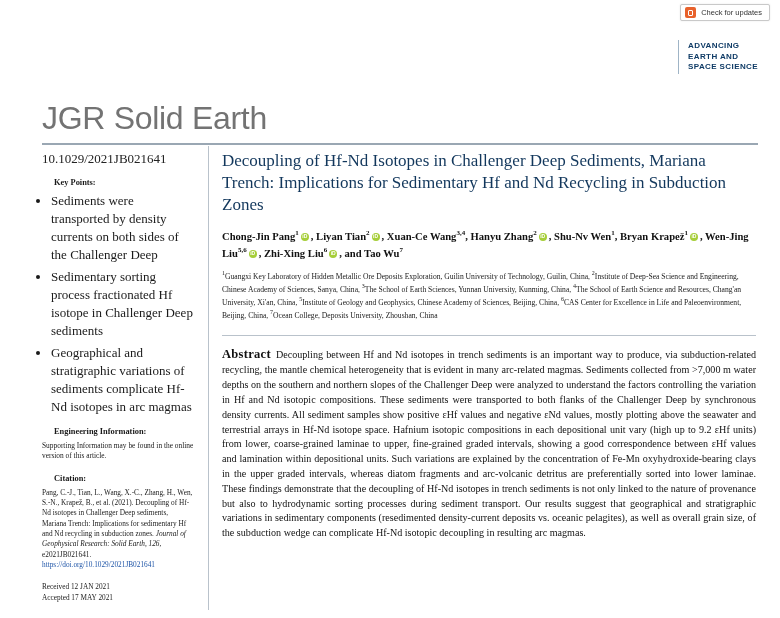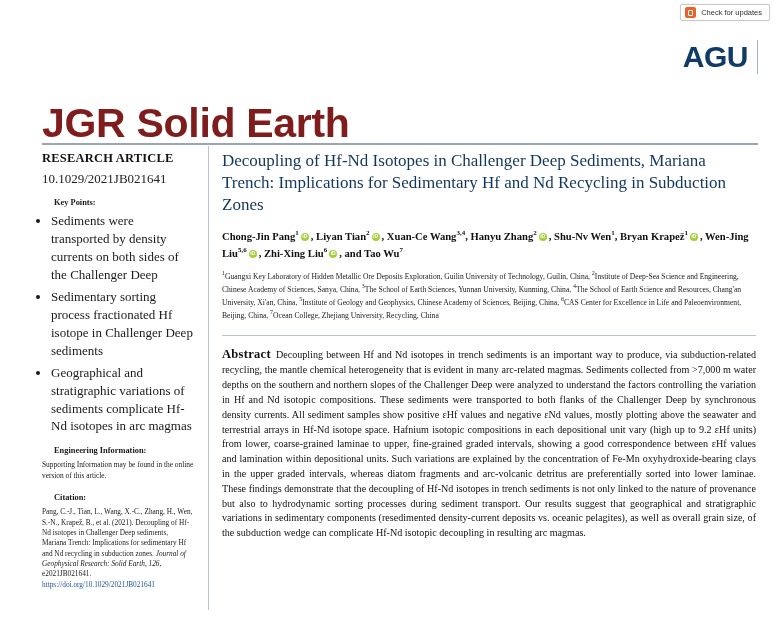--- a/index.html
+++ b/index.html
@@ -84,23 +84,23 @@
     text-transform: uppercase;
     font-weight: bold;
   }
 
   
   .journal-title {
     position: absolute;
     top: 100px;
     left: 42px;
     font-family: "Liberation Sans", sans-serif;
-    font-weight: bold;
-    font-size: 41px;
-    color: #7f1d1d;
+    font-weight: normal;
+    font-size: 32px;
+    color: #737373;
     letter-spacing: -0.3px;
   }
 
   
   .rule-top {
     position: absolute;
     left: 42px;
     right: 22px;
     top: 143px;
     height: 2px;
@@ -254,31 +254,30 @@
 </style>
 </head>
 <body>
 
 <div class="updates-badge">
   <span class="mark"></span>
   <span>Check for updates</span>
 </div>
 
 <div class="agu-block">
-  <div class="agu-word">AGU</div>
   <div class="agu-sep"></div>
+  <div class="agu-tag">ADVANCING<br>EARTH AND<br>SPACE SCIENCE</div>
 </div>
 
 <div class="journal-title">JGR Solid Earth</div>
 
 <div class="rule-top"></div>
 <div class="col-divider"></div>
 
 <div class="left-col">
-  <div class="ra-title">RESEARCH ARTICLE</div>
   <div class="doi">10.1029/2021JB021641</div>
 
   <h4>Key Points:</h4>
   <ul>
     <li>Sediments were transported by density currents on both sides of the Challenger Deep</li>
     <li>Sedimentary sorting process fractionated Hf isotope in Challenger Deep sediments</li>
     <li>Geographical and stratigraphic variations of sediments complicate Hf-Nd isotopes in arc magmas</li>
   </ul>
 
   <div class="sec">
@@ -286,37 +285,41 @@
     <p>Supporting Information may be found in the online version of this article.</p>
   </div>
 
 
   <div class="sec">
     <h4>Citation:</h4>
     <p class="cite"><span>Pang, C.-J., Tian, L., Wang, X.-C., Zhang, H., Wen, S.-N., Krapež, B., et al. (2021). Decoupling of Hf-Nd isotopes in Challenger Deep sediments, Mariana Trench: Implications for sedimentary Hf and Nd recycling in subduction zones. </span><i>Journal of Geophysical Research: Solid Earth, 126</i><span>, e2021JB021641.</span></p>
     <p class="cite link">https://doi.org/10.1029/2021JB021641</p>
   </div>
 
+  <div class="dates">
+    <div>Received 12 JAN 2021</div>
+    <div>Accepted 17 MAY 2021</div>
+  </div>
 </div>
 
 <div class="right-col">
   <h1 class="art-title">Decoupling of Hf-Nd Isotopes in Challenger Deep Sediments, Mariana Trench: Implications for Sedimentary Hf and Nd Recycling in Subduction Zones</h1>
 
   <div class="authors">
     Chong-Jin Pang<sup>1</sup><span class="orcid"></span>, Liyan Tian<sup>2</sup><span class="orcid"></span>, Xuan-Ce Wang<sup>3,4</sup>, Hanyu Zhang<sup>2</sup><span class="orcid"></span>, Shu-Nv Wen<sup>1</sup>, Bryan Krapež<sup>1</sup><span class="orcid"></span>, Wen-Jing Liu<sup>5,6</sup><span class="orcid"></span>, Zhi-Xing Liu<sup>6</sup><span class="orcid"></span>, and Tao Wu<sup>7</sup>
   </div>
 
   <div class="affils">
     <sup>1</sup><span>Guangxi Key Laboratory of Hidden Metallic Ore Deposits Exploration, Guilin University of Technology, Guilin, China</span>,
     <sup>2</sup><span>Institute of Deep-Sea Science and Engineering, Chinese Academy of Sciences, Sanya, China</span>,
     <sup>3</sup><span>The School of Earth Sciences, Yunnan University, Kunming, China</span>,
     <sup>4</sup><span>The School of Earth Science and Resources, Chang'an University, Xi'an, China</span>,
     <sup>5</sup><span>Institute of Geology and Geophysics, Chinese Academy of Sciences, Beijing, China</span>,
     <sup>6</sup><span>CAS Center for Excellence in Life and Paleoenvironment, Beijing, China</span>,
-    <sup>7</sup><span>Ocean College, Zhejiang University, Recycling, China</span>
+    <sup>7</sup><span>Ocean College, Deposits University, Zhoushan, China</span>
   </div>
 
   <div class="abs-rule"></div>
 
   <div class="abstract">
     <span class="abs-label">Abstract</span><span>Decoupling between Hf and Nd isotopes in trench sediments is an important way to produce, via subduction-related recycling, the mantle chemical heterogeneity that is evident in many arc-related magmas. Sediments collected from &gt;7,000 m water depths on the southern and northern slopes of the Challenger Deep were analyzed to understand the factors controlling the variation in Hf and Nd isotopic compositions. These sediments were transported to both flanks of the Challenger Deep by synchronous density currents. All sediment samples show positive εHf values and negative εNd values, mostly plotting above the seawater and terrestrial arrays in Hf-Nd isotope space. Hafnium isotopic compositions in each depositional unit vary (high up to 9.2 εHf units) from lower, coarse-grained laminae to upper, fine-grained graded intervals, showing a good correspondence between εHf values and lamination within depositional units. Such variations are explained by the concentration of Fe-Mn oxyhydroxide-bearing clays in the upper graded intervals, whereas diatom fragments and arc-volcanic detritus are preferentially sorted into lower laminae. These findings demonstrate that the decoupling of Hf-Nd isotopes in trench sediments is not only linked to the nature of provenance but also to hydrodynamic sorting processes during sediment transport. Our results suggest that geographical and stratigraphic variations in sedimentary components (resedimented density-current deposits vs. oceanic pelagites), as well as overall grain size, of the subduction wedge can complicate Hf-Nd isotopic decoupling in resulting arc magmas.</span>
   </div>
 </div>
 
 </body></html>

